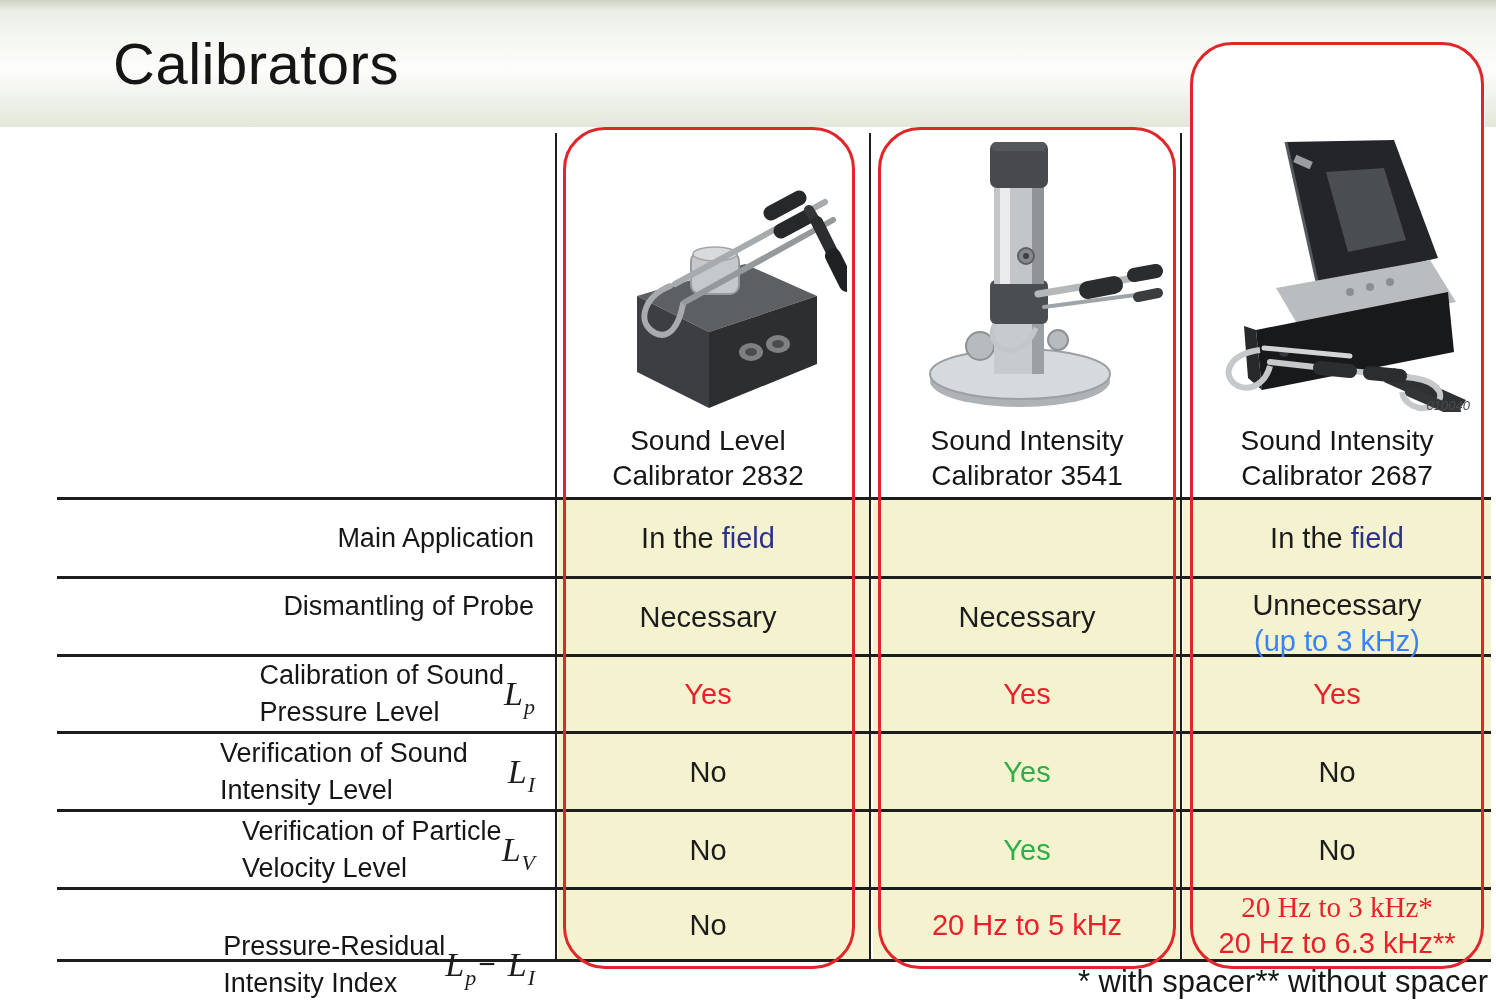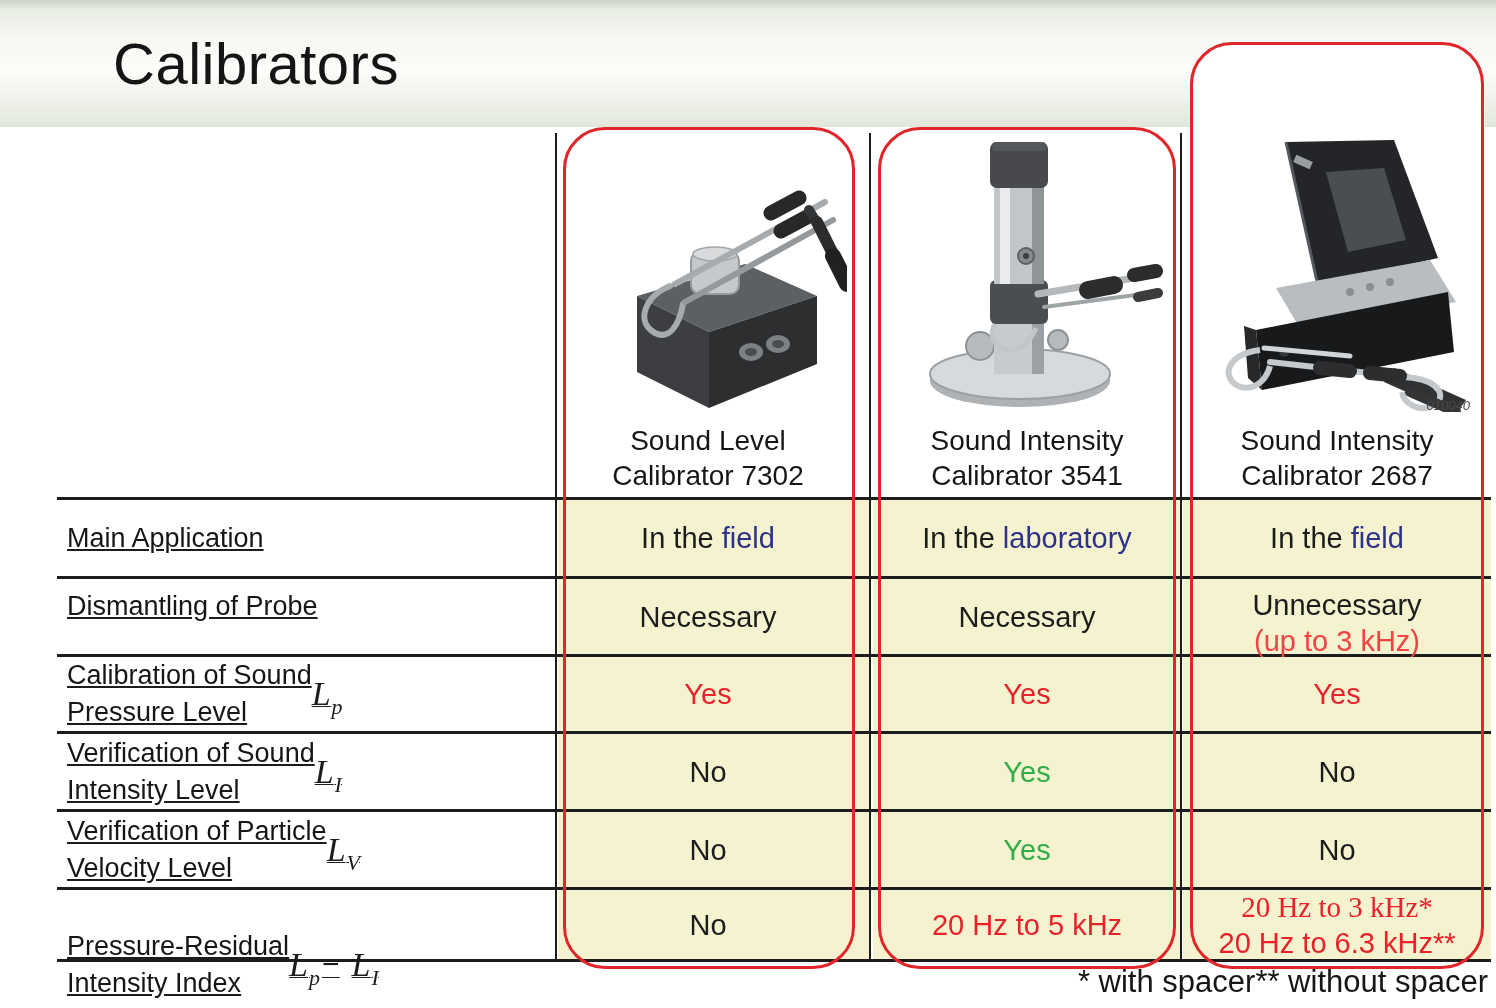--- a/index.html
+++ b/index.html
@@ -18,21 +18,21 @@
   .col3top{position:absolute;left:1191px;top:43px;width:294px;height:92px;background:#ffffff;border-radius:40px 40px 0 0;z-index:1;}
 
   .hline{position:absolute;left:57px;width:1434px;height:3px;background:var(--grid);z-index:3;}
   .vline{position:absolute;top:133px;height:829px;width:2px;background:var(--grid);z-index:3;}
 
   .redframe{position:absolute;border:3px solid var(--border-red);border-radius:42px;z-index:5;pointer-events:none;}
 
   .colname{position:absolute;top:420px;height:76px;z-index:4;display:flex;flex-direction:column;justify-content:center;
     text-align:center;font-size:28px;line-height:35px;color:#161616;}
 
-  .labcell{position:absolute;left:67px;width:470px;z-index:4;display:flex;align-items:center;justify-content:flex-start;text-decoration:underline;}
+  .labcell{position:absolute;left:80px;width:470px;z-index:4;display:flex;align-items:center;justify-content:flex-end;}
   .lablines{font-size:27px;line-height:37px;color:#161616;}
   .symbol{margin-right:16px;white-space:nowrap;}
   .sym-base{font-family:"Liberation Serif",serif;font-style:italic;font-size:34px;}
   .sym-sub{font-family:"Liberation Serif",serif;font-style:italic;font-size:22px;position:relative;top:9px;left:1px;}
   .sym-op{font-size:30px;margin-left:3px;margin-right:12px;position:relative;top:-2px;}
 
   .cell{position:absolute;z-index:4;display:flex;flex-direction:column;justify-content:center;align-items:center;
     text-align:center;font-size:29px;line-height:36px;}
 
   .prodimg{position:absolute;z-index:4;}
@@ -130,21 +130,21 @@
     <line x1="72" y1="222" x2="216" y2="238" stroke="#c6c9cc" stroke-width="6" stroke-linecap="round"></line>
     <line x1="122" y1="228" x2="152" y2="231" stroke="#2b2d2f" stroke-width="14" stroke-linecap="round"></line>
     <line x1="172" y1="233" x2="202" y2="236" stroke="#2b2d2f" stroke-width="14" stroke-linecap="round"></line>
     <path d="M 216,238 C 242,242 250,258 234,266 C 221,272 206,264 204,252" fill="none" stroke="#c6c9cc" stroke-width="6"></path>
     <line x1="212" y1="252" x2="258" y2="272" stroke="#333537" stroke-width="10" stroke-linecap="round"></line>
   </svg>
   <div class="imgcaption" style="left:1380px;top:398px;width:90px;">010040</div>
 
   <div class="colname" style="left:560px;width:296px;">
       <div>Sound Level</div>
-      <div>Calibrator 7302</div>
+      <div>Calibrator 2832</div>
     </div>
   <div class="colname" style="left:876px;width:302px;">
       <div>Sound Intensity</div>
       <div>Calibrator 3541</div>
     </div>
   <div class="colname" style="left:1186px;width:302px;">
       <div>Sound Intensity</div>
       <div>Calibrator 2687</div>
     </div>
 
@@ -160,21 +160,21 @@
       </div>
     <div class="symbol"></div>
   </div>
   <div class="labcell" style="top:657px;height:74px;">
     <div class="lablines">
         <div>Calibration of Sound</div>
         <div>Pressure Level</div>
       </div>
     <div class="symbol"><span class="sym-base">L</span><span class="sym-sub">p</span></div>
   </div>
-  <div class="labcell" style="top:734px;height:75px;">
+  <div class="labcell" style="top:734px;height:75px;gap:40px;">
     <div class="lablines">
         <div>Verification of Sound</div>
         <div>Intensity Level</div>
       </div>
     <div class="symbol"><span class="sym-base">L</span><span class="sym-sub">I</span></div>
   </div>
   <div class="labcell" style="top:812px;height:75px;">
     <div class="lablines">
         <div>Verification of Particle</div>
         <div>Velocity Level</div>
@@ -185,36 +185,33 @@
     <div class="lablines">
         <div>Pressure-Residual</div>
         <div>Intensity Index</div>
       </div>
     <div class="symbol"><span class="sym-base">L</span><span class="sym-sub">p</span><span class="sym-op">−</span><span class="sym-base">L</span><span class="sym-sub">I</span></div>
   </div>
 
   <div class="cell" style="left:560px;top:500px;width:296px;height:76px;">
       <div><span style="color: rgb(28, 28, 28);">In the </span><span style="color: rgb(44, 49, 137);">field</span></div>
     </div>
-  <div class="cell" style="left:876px;top:500px;width:302px;height:76px;">
-      <div><span style="color: rgb(28, 28, 28);">In the </span><span style="color: rgb(44, 49, 137);">laboratory</span></div>
-    </div>
   <div class="cell" style="left:1186px;top:500px;width:302px;height:76px;">
       <div><span style="color: rgb(28, 28, 28);">In the </span><span style="color: rgb(44, 49, 137);">field</span></div>
     </div>
 
   <div class="cell" style="left:560px;top:579px;width:296px;height:75px;">
       <div><span style="color: rgb(28, 28, 28);">Necessary</span></div>
     </div>
   <div class="cell" style="left:876px;top:579px;width:302px;height:75px;">
       <div><span style="color: rgb(28, 28, 28);">Necessary</span></div>
     </div>
   <div class="cell" style="left:1186px;top:579px;width:302px;height:88px;">
       <div><span style="color: rgb(28, 28, 28);">Unnecessary</span></div>
-      <div><span style="color: #ef4444;">(up to 3 kHz)</span></div>
+      <div><span style="color: #3b82f6;">(up to 3 kHz)</span></div>
     </div>
 
   <div class="cell" style="left:560px;top:657px;width:296px;height:74px;">
       <div><span style="color: rgb(232, 33, 42);">Yes</span></div>
     </div>
   <div class="cell" style="left:876px;top:657px;width:302px;height:74px;">
       <div><span style="color: rgb(232, 33, 42);">Yes</span></div>
     </div>
   <div class="cell" style="left:1186px;top:657px;width:302px;height:74px;">
       <div><span style="color: rgb(232, 33, 42);">Yes</span></div>

